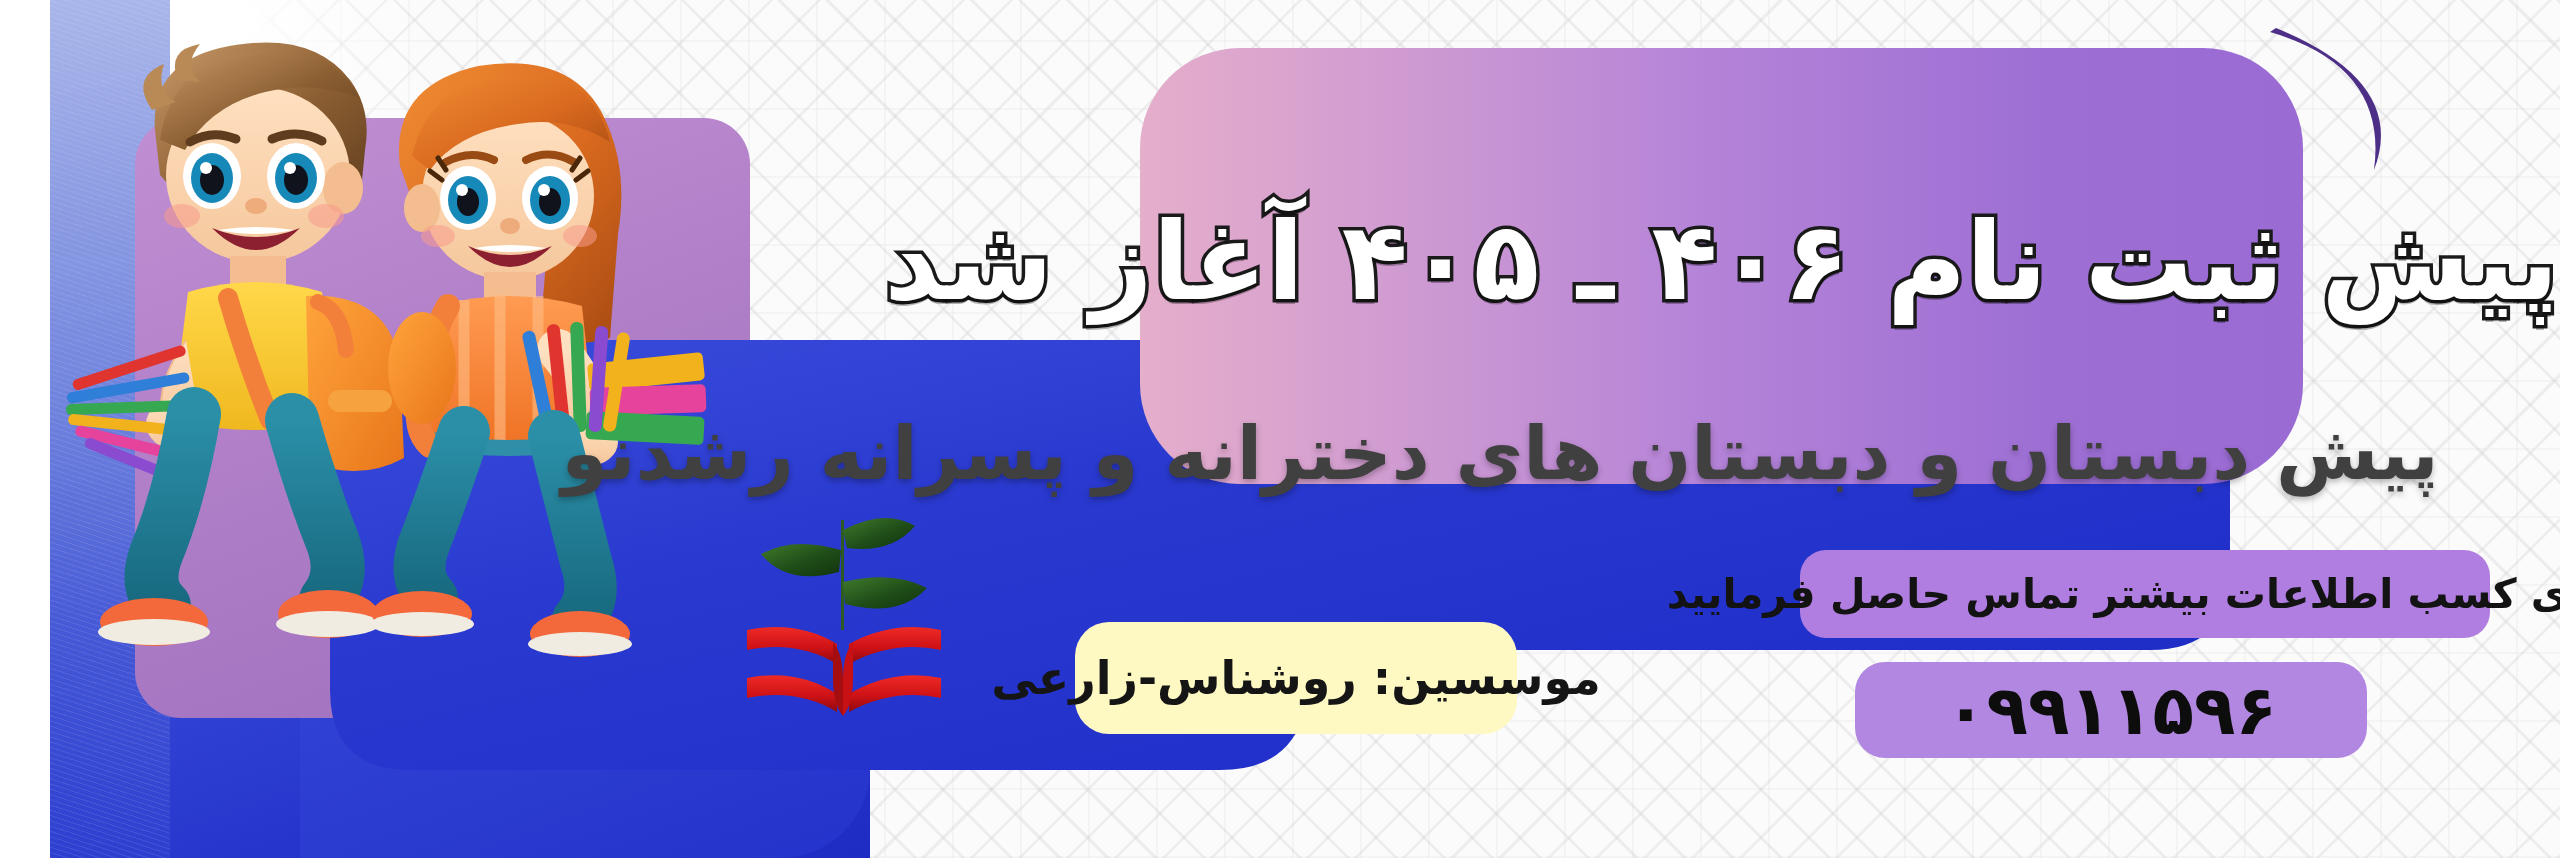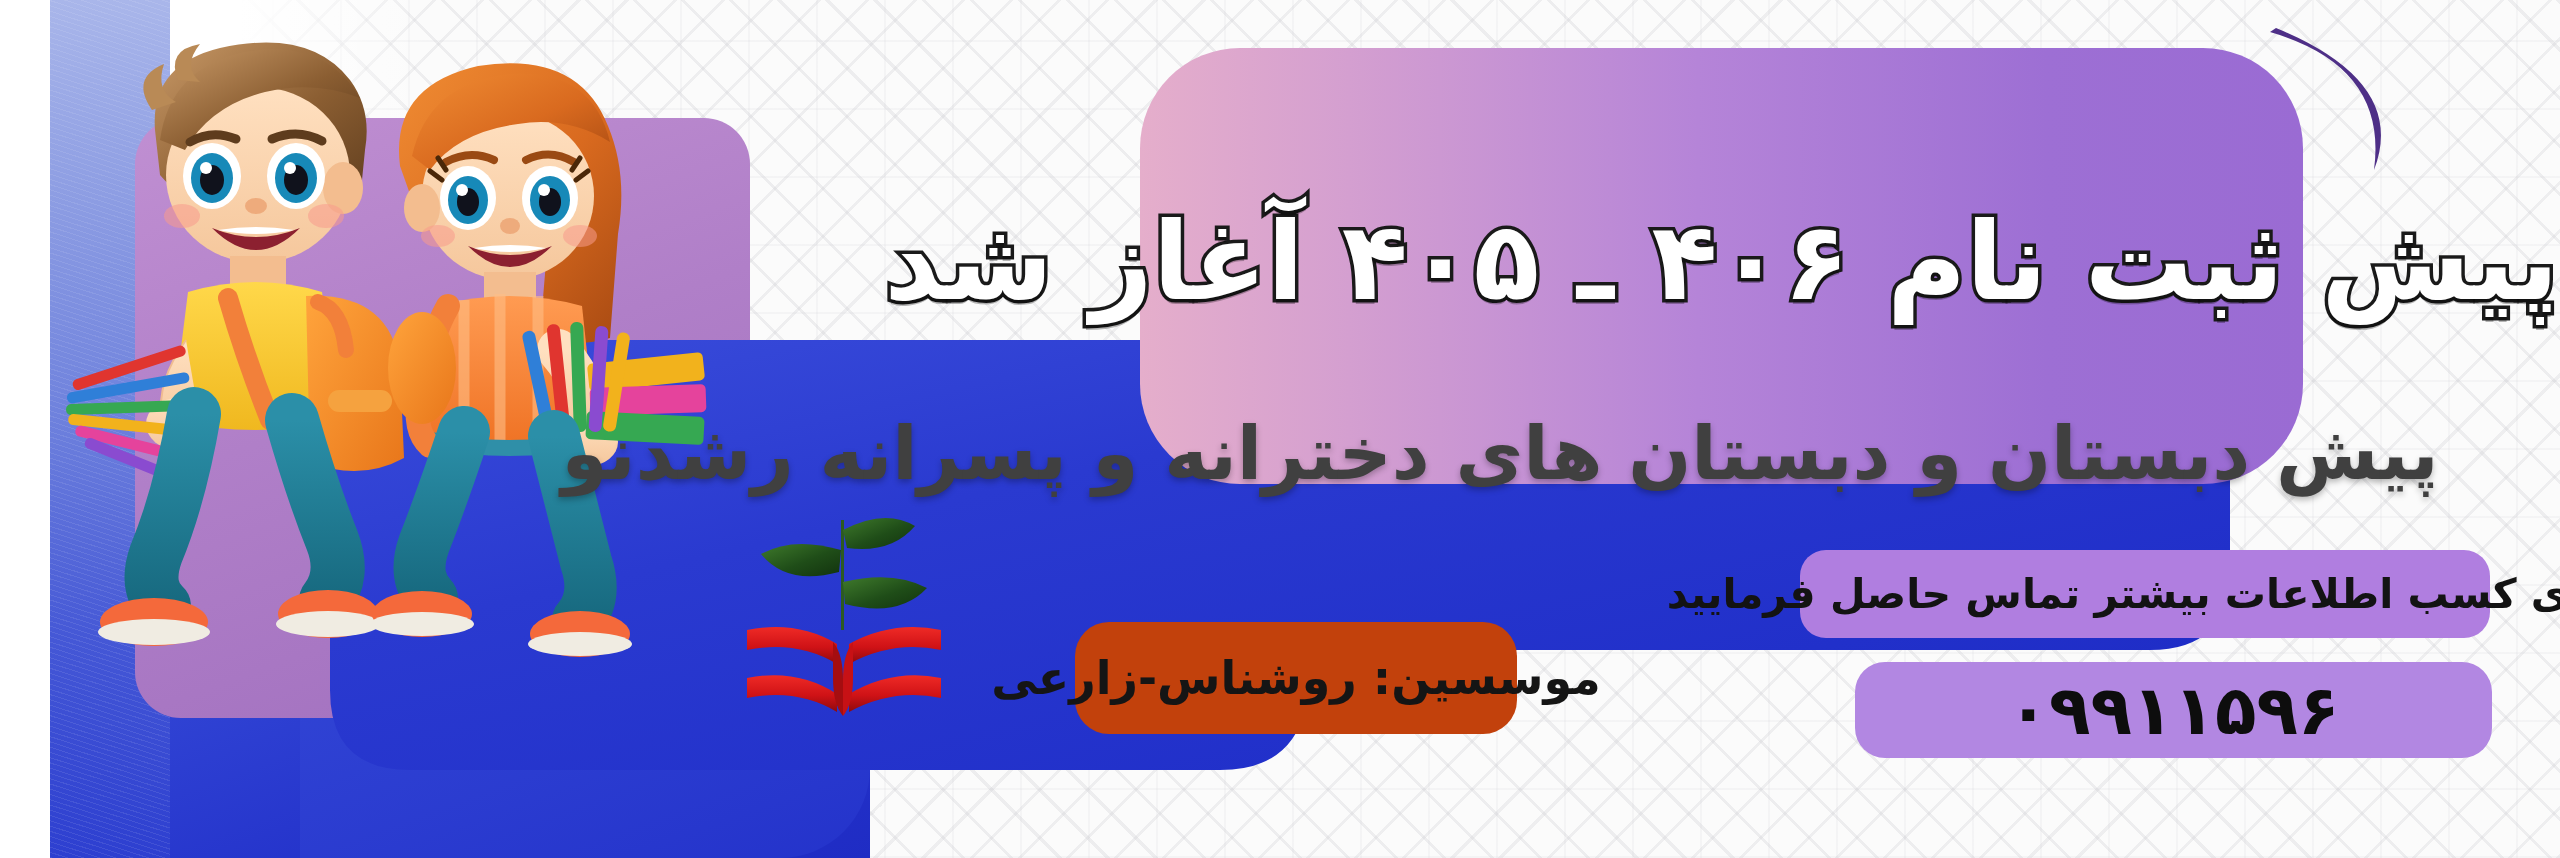--- a/index.html
+++ b/index.html
@@ -139,21 +139,21 @@
   .logo{
     position:absolute;
     left:745px;top:512px;width:230px;height:240px;
     z-index:7;
   }
 
   
   .founders{
     position:absolute;
     left:1075px;top:622px;width:442px;height:112px;
-    background:#c2410c;
+    background:#fef9c3;
     border-radius:34px;
     z-index:8;
     display:flex;align-items:center;justify-content:center;
     direction:rtl;
   }
   .founders span{
     font-size:46px;font-weight:700;color:#151515;white-space:nowrap;
   }
 
   
@@ -166,21 +166,21 @@
     display:flex;align-items:center;justify-content:center;
     direction:rtl;
   }
   .contact-pill span{
     font-size:41px;font-weight:700;color:#131313;white-space:nowrap;
   }
 
   
   .phone-pill{
     position:absolute;
-    left:1855px;top:662px;width:637px;height:96px;
+    left:1855px;top:662px;width:512px;height:96px;
     background:#b287e2;
     border-radius:30px;
     z-index:8;
     display:flex;align-items:center;justify-content:center;
     direction:ltr;
   }
   .phone-pill .num{
     font-size:68px;font-weight:700;white-space:nowrap;letter-spacing:2px;
     display:flex;align-items:center;
   }

